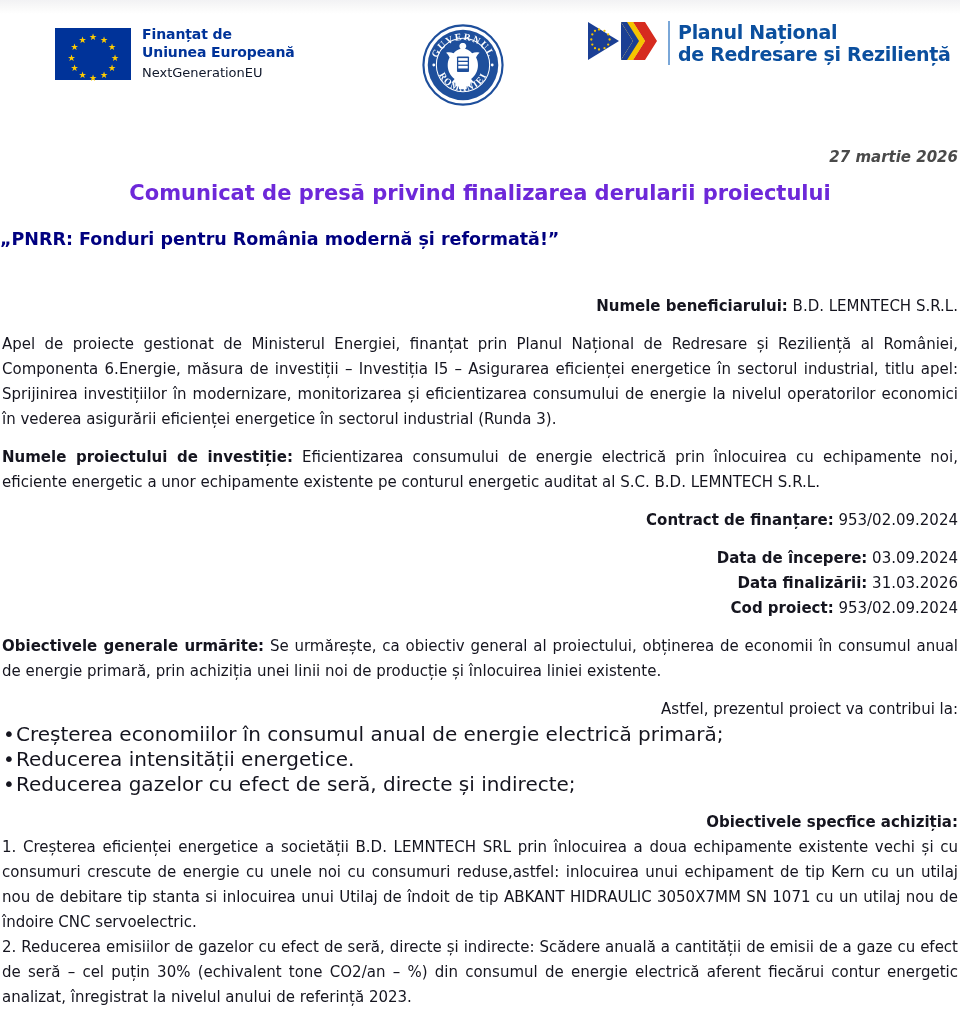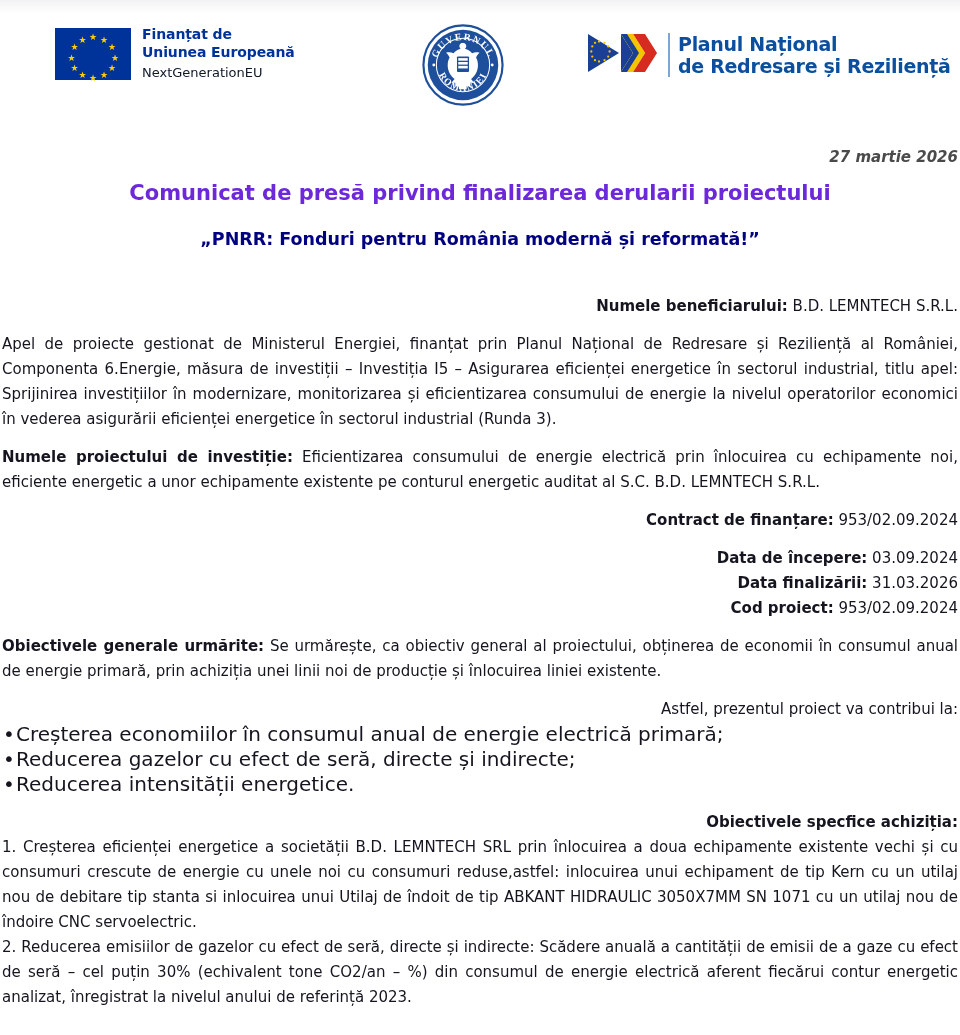--- a/index.html
+++ b/index.html
@@ -84,21 +84,21 @@
     left: 420px;
     top: 22px;
     width: 86px;
     height: 86px;
   }
 
   
   .logo-pnrr {
     position: absolute;
     left: 586px;
-    top: 30px;
+    top: 18px;
     display: flex;
     align-items: center;
   }
   .pnrr-marks { flex: none; }
   .pnrr-divider {
     width: 2px;
     height: 44px;
     background: #7aa7d8;
     margin: 0 8px 0 10px;
     flex: none;
@@ -126,21 +126,20 @@
   
   .title-main {
     text-align: center;
     color: #6d28d9;
     font-weight: bold;
     font-size: 21px;
     line-height: 26px;
     margin-top: 14px;
   }
   .title-sub {
-    text-align: center;
     color: #000080;
     font-weight: bold;
     font-size: 17.5px;
     line-height: 22px;
     margin-top: 22px;
   }
 
   
   .body-wrap {
     margin-top: 44px;
@@ -299,22 +298,22 @@
       <p class="para left tight"><span class="lbl">Data finalizării:</span><span> 31.03.2026</span></p>
       <p class="para left tight"><span class="lbl">Cod proiect:</span><span> 953/02.09.2024</span></p>
     </div>
 
     <p class="para"><span class="lbl">Obiectivele generale urmărite:</span><span> Se urmărește, ca obiectiv general al proiectului, obținerea de economii în consumul anual de energie primară, prin achiziția unei linii noi de producție și înlocuirea liniei existente.</span></p>
 
     <div class="grp">
       <p class="para left tight">Astfel, prezentul proiect va contribui la:</p>
       <ul class="bullets">
         <li>Creșterea economiilor în consumul anual de energie electrică primară;</li>
+        <li>Reducerea intensității energetice.</li>
         <li>Reducerea gazelor cu efect de seră, directe și indirecte;</li>
-        <li>Reducerea intensității energetice.</li>
       </ul>
     </div>
 
     <div class="grp">
       <p class="para left tight lbl">Obiectivele specfice achiziția:</p>
       <p class="para tight">1. Creșterea eficienței energetice a societății B.D. LEMNTECH SRL prin înlocuirea a doua echipamente existente vechi și cu consumuri crescute de energie cu unele noi cu consumuri reduse,astfel: inlocuirea unui echipament de tip Kern cu un utilaj nou de debitare tip stanta si inlocuirea unui Utilaj de îndoit de tip ABKANT HIDRAULIC 3050X7MM SN 1071 cu un utilaj nou de îndoire CNC servoelectric.</p>
       <p class="para tight">2. Reducerea emisiilor de gazelor cu efect de seră, directe și indirecte: Scădere anuală a cantității de emisii de a gaze cu efect de seră – cel puțin 30% (echivalent tone CO2/an – %) din consumul de energie electrică aferent fiecărui contur energetic analizat, înregistrat la nivelul anului de referință 2023.</p>
     </div>
 
   </div>

